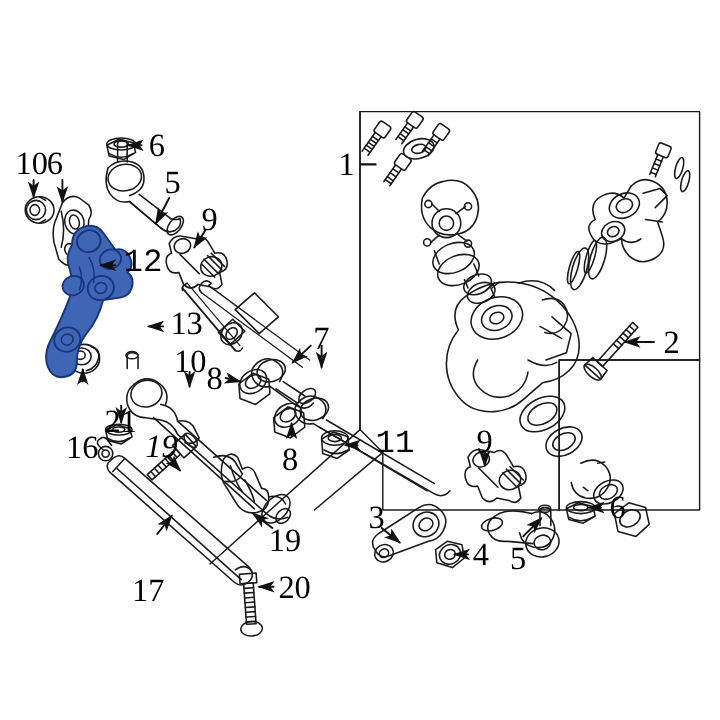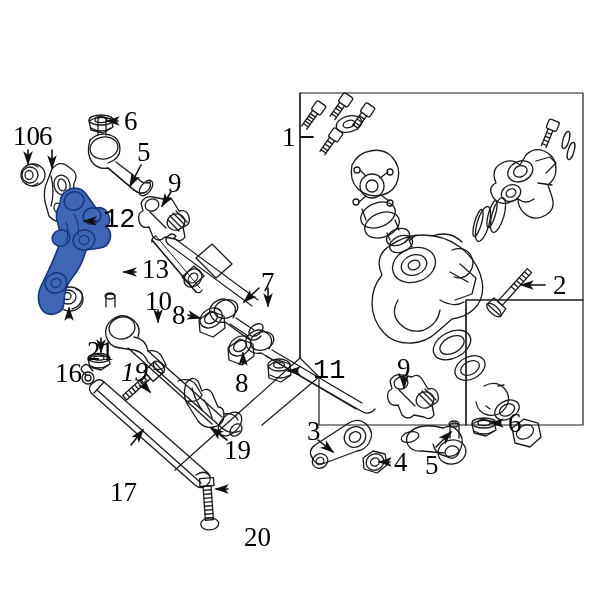--- a/index.html
+++ b/index.html
@@ -420,16 +420,16 @@
   <div class="callout-label" style="left:145px; top:288px;">10</div>
   <div class="callout-label" style="left:313px; top:358px;font-family:Liberation Mono, monospace;">11</div>
   <div class="callout-label" style="left:103px; top:207px;font-family:Liberation Mono, monospace;">12</div>
   <div class="callout-label" style="left:142px; top:256px;">13</div>
   <div class="callout-label" style="left:39px;  top:123px;">6</div>
   <div class="callout-label" style="left:13px;  top:123px;">10</div>
   <div class="callout-label" style="left:55px;  top:315px;margin-top:45px;">16</div>
   <div class="callout-label" style="left:110px; top:441px;margin-top:38px;">17</div>
   <div class="callout-label" style="left:224px; top:437px;">19</div>
   <div class="callout-label" style="left:121px; top:359px;font-style:italic;">19</div>
-  <div class="callout-label" style="left:244px; top:476px;margin-top:48px;">20</div>
+  <div class="callout-label" style="left:232px; top:476px;">20</div>
   <div class="callout-label" style="left:87px;  top:322px;margin-top:16px;">21</div>
 
 </div>
 
 </body></html>

